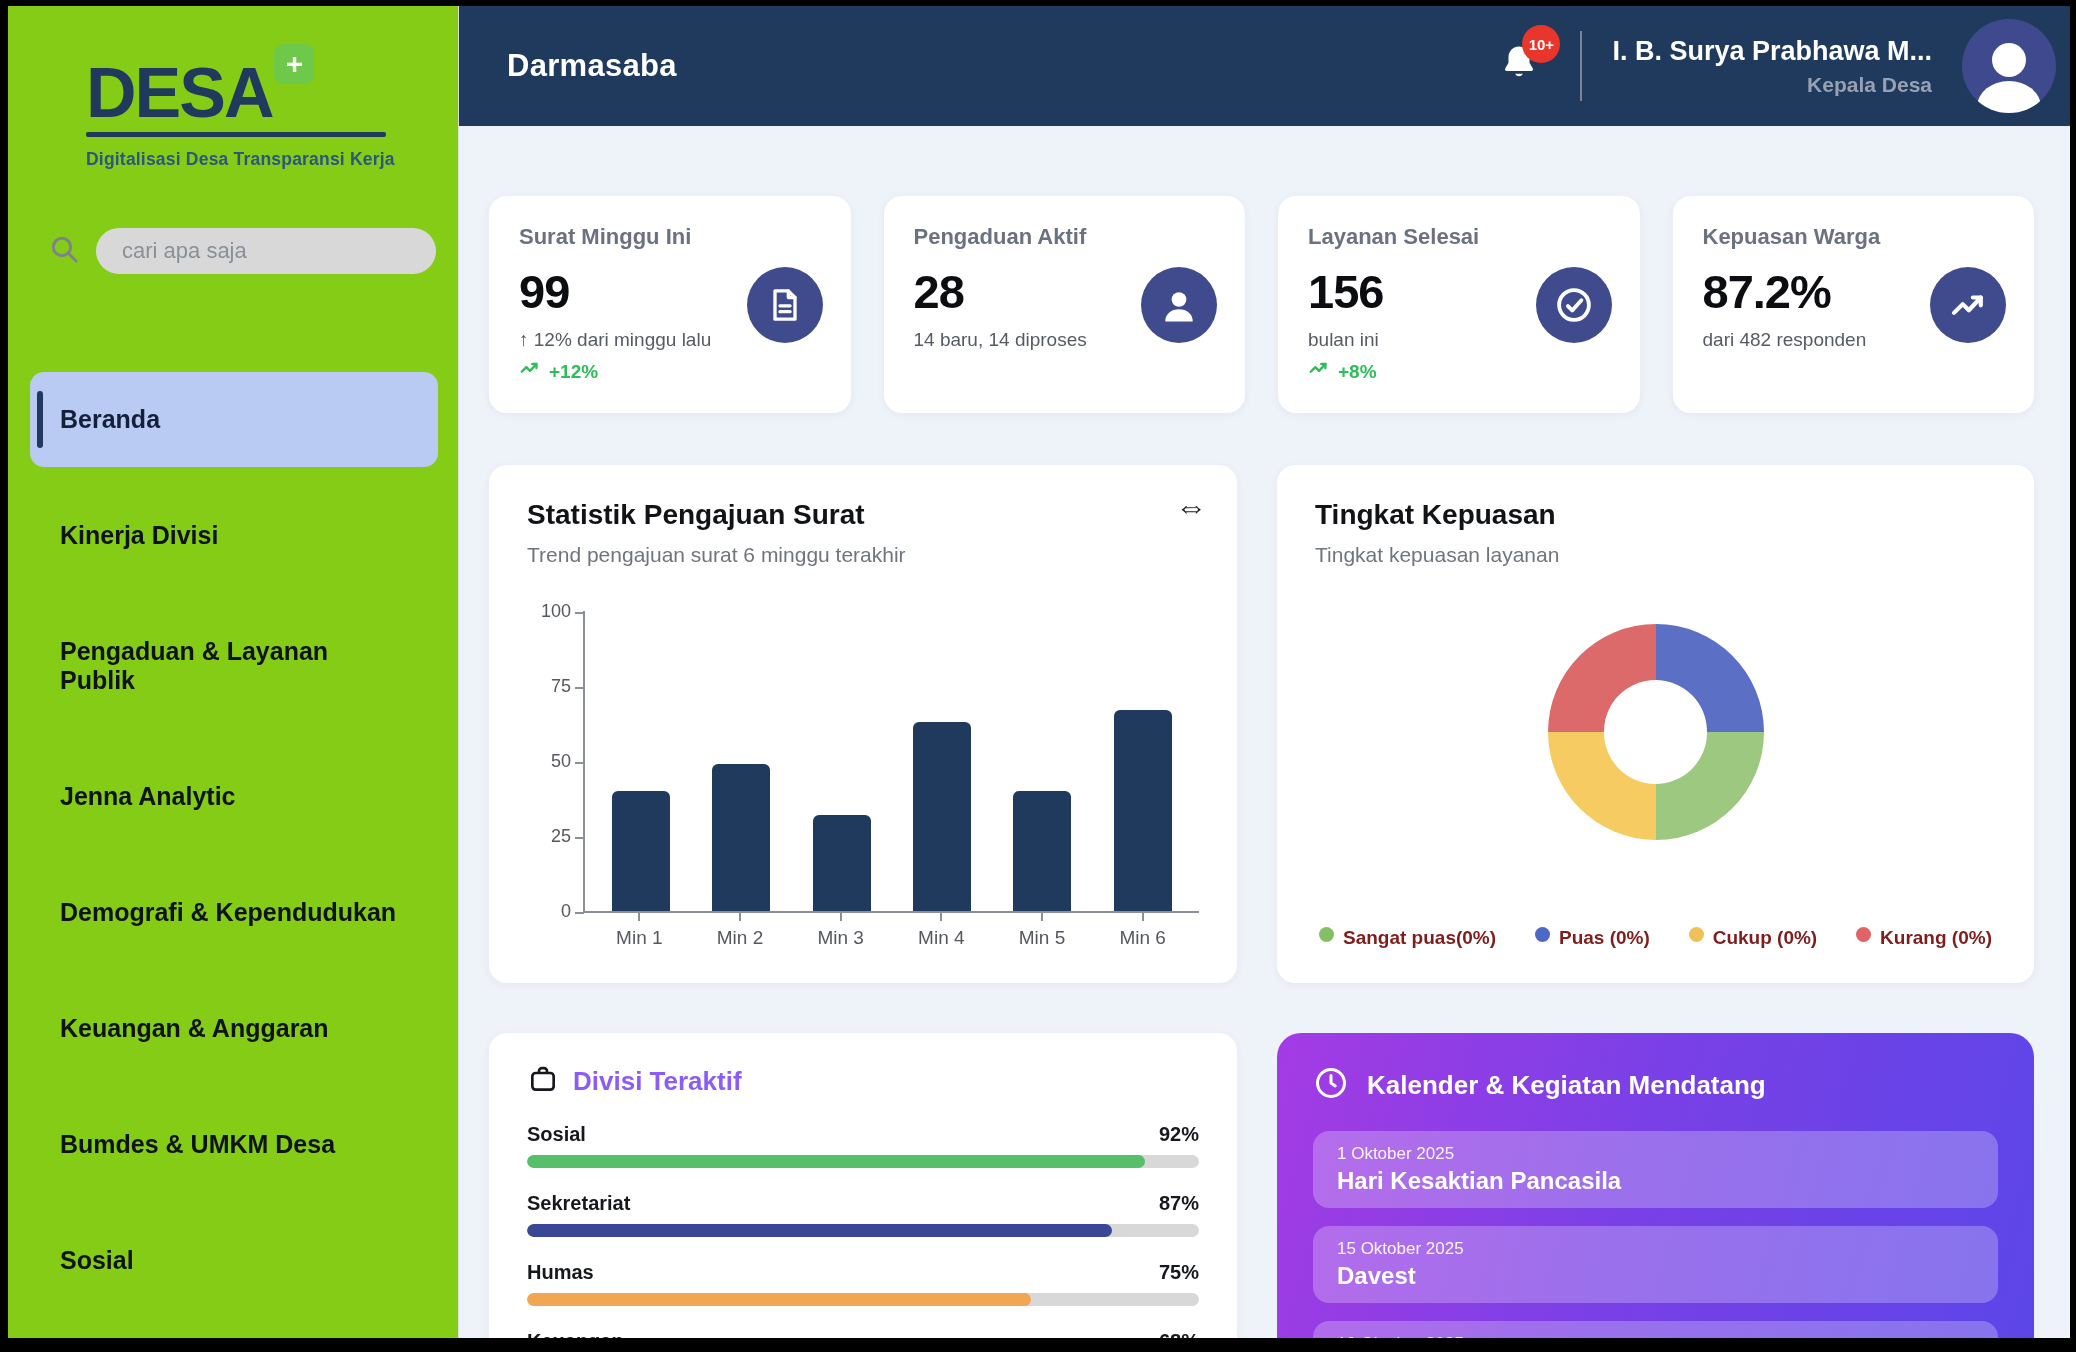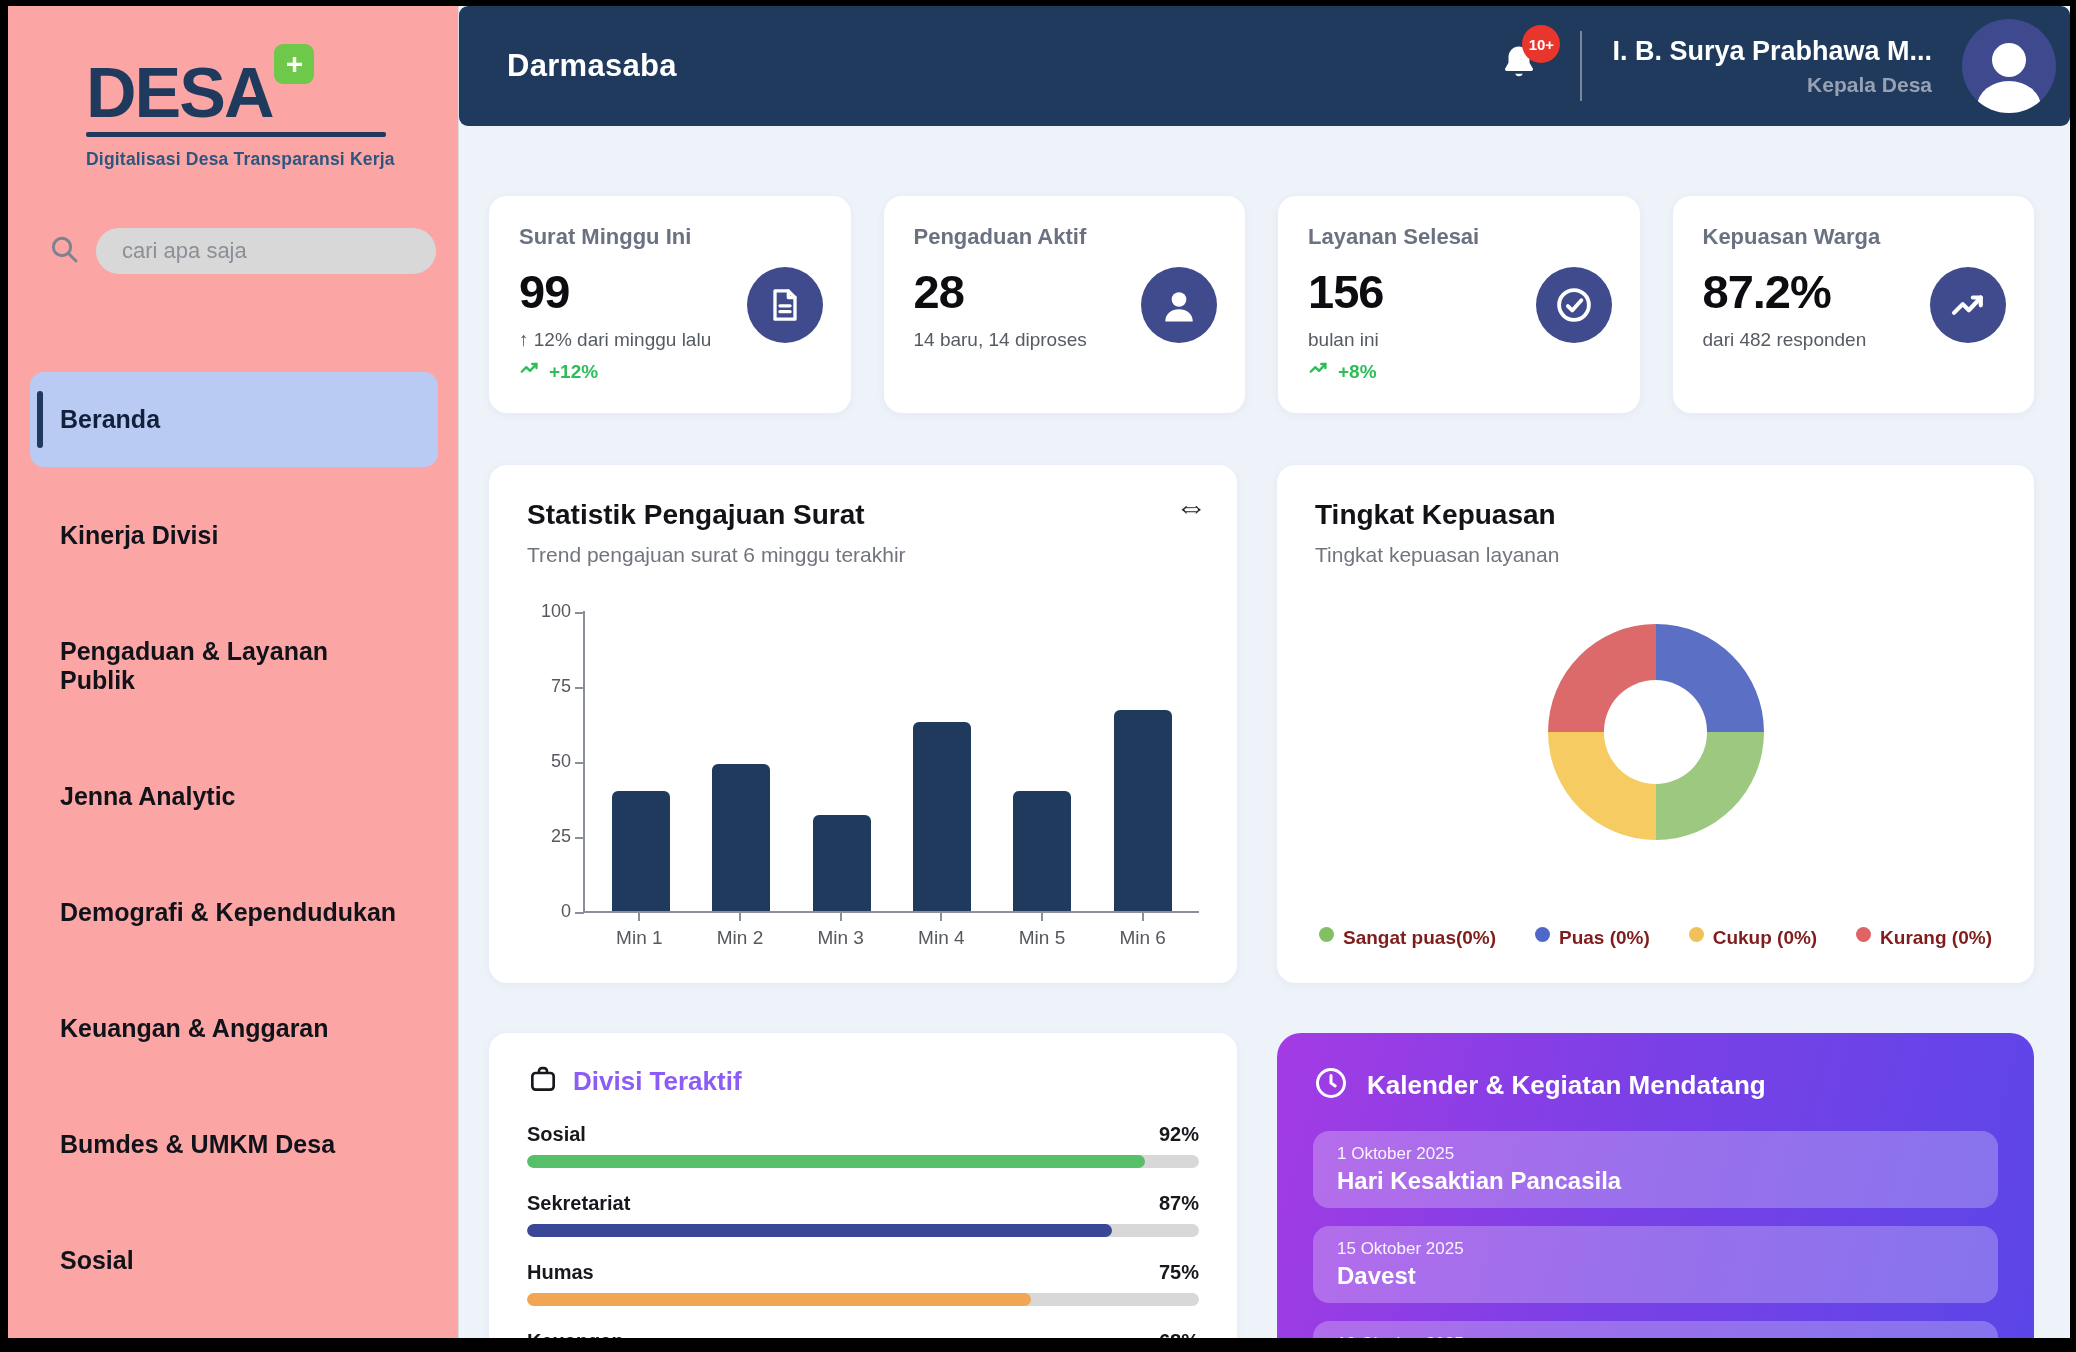--- a/index.html
+++ b/index.html
@@ -3,21 +3,21 @@
 <meta charset="utf-8">
 <style>
   html,body{margin:0;padding:0;}
   body{
     width:2076px;height:1352px;background:#000;position:relative;
     font-family:"Liberation Sans", sans-serif;
   }
   .frame{position:absolute;left:8px;top:6px;right:6px;bottom:14px;display:flex;background:#eef2f9;overflow:hidden;}
 
   
-  .sidebar{width:450px;flex:0 0 450px;background:#fca5a5;border-right:1px solid #d9dde3;display:flex;flex-direction:column;overflow:hidden;}
+  .sidebar{width:450px;flex:0 0 450px;background:#84cc16;border-right:1px solid #d9dde3;display:flex;flex-direction:column;overflow:hidden;}
   .logo-wrap{margin:52px 30px 0 78px;}
   .logo-row{position:relative;display:inline-block;}
   .logo-text{font-size:70px;font-weight:800;letter-spacing:-2px;color:#1f3a5c;line-height:1;}
   .logo-plus{
     display:inline-flex;align-items:center;justify-content:center;
     width:40px;height:40px;background:#6ec94b;color:#fff;border-radius:9px;
     font-size:30px;font-weight:800;vertical-align:top;margin-left:2px;margin-top:-14px;
   }
   .logo-underline{height:5px;background:#1f3a5c;width:300px;margin-top:4px;border-radius:2px;}
   .tagline{margin-top:12px;font-size:17.5px;font-weight:600;color:#2c5680;letter-spacing:.2px;}
@@ -35,21 +35,21 @@
   }
   .nav-item.active{background:#b9cbf2;color:#12203c;}
   .nav-item.active::before{
     content:'';position:absolute;left:7px;top:20%;height:60%;width:6px;border-radius:3px;background:#1f3a5c;
   }
 
   
   .main{flex:1;display:flex;flex-direction:column;min-width:0;}
   header{
     height:120px;flex:0 0 120px;background:#1f3a5c;display:flex;align-items:center;
-    padding:0 14px 0 48px;color:#fff;border-radius:9px;
+    padding:0 14px 0 48px;color:#fff;
   }
   .header-title{font-size:31px;font-weight:700;letter-spacing:.3px;}
   .header-right{margin-left:auto;display:flex;align-items:center;gap:30px;}
   .bell-wrap{position:relative;padding:6px 10px;cursor:pointer;}
   .notif-badge{
     position:absolute;top:-12px;right:-10px;background:#e8362d;color:#fff;border-radius:50%;
     width:38px;height:38px;display:flex;align-items:center;justify-content:center;
     font-size:15px;font-weight:700;
   }
   .header-divider{width:2px;height:70px;background:#7c8598;}

